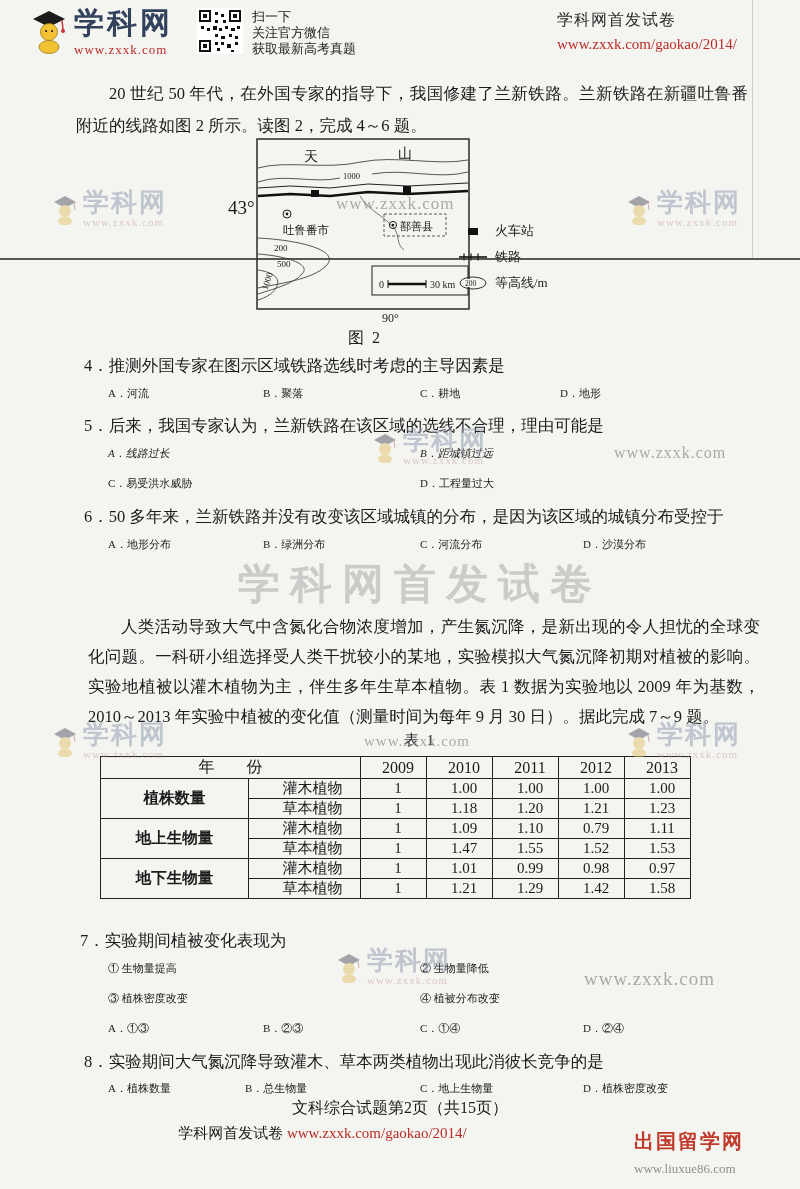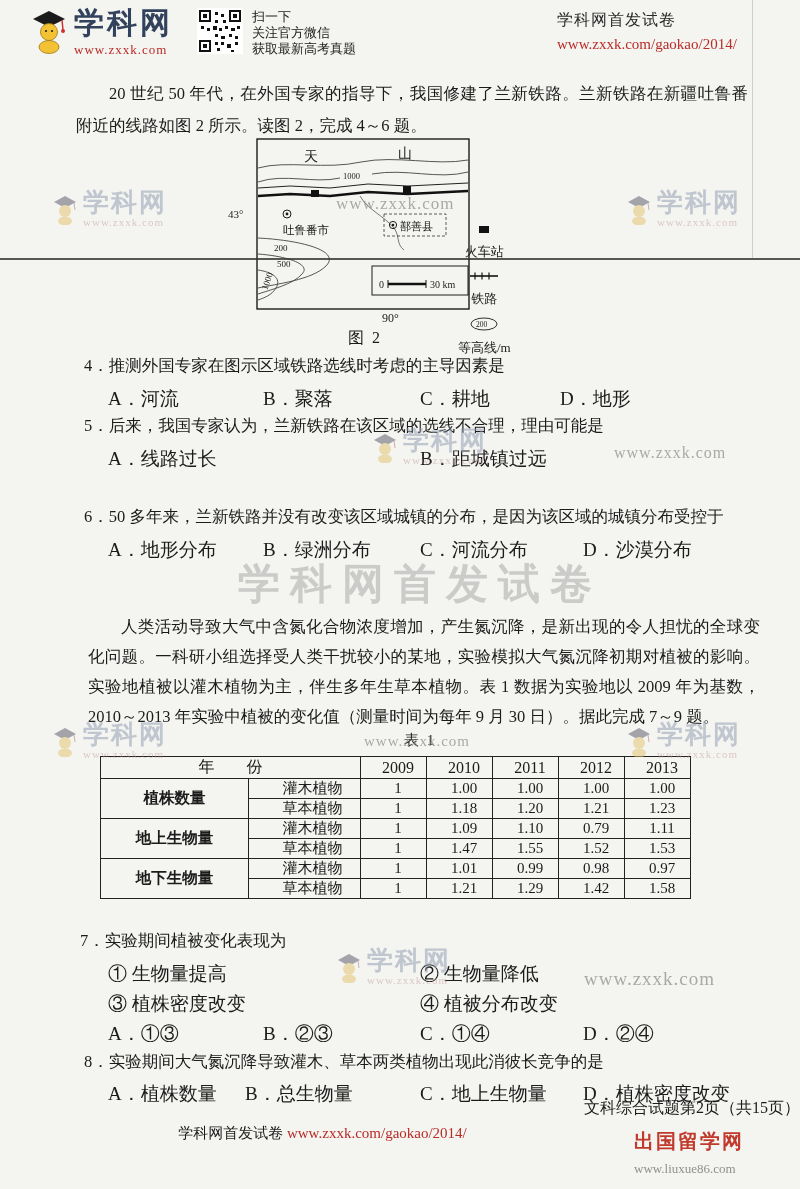--- a/index.html
+++ b/index.html
@@ -4,50 +4,50 @@
 <style>
   *{margin:0;padding:0;box-sizing:border-box;}
   html,body{background:#9a9a9a;}
   #page{position:relative;width:800px;height:1189px;margin:0 auto;background:#f4f4f1;
         overflow:hidden;font-family:"Liberation Serif","DejaVu Serif",serif;color:#1b1b1b;}
   svg text{font-family:"Liberation Serif","DejaVu Serif",serif;fill:#1b1b1b;}
 
   .txt{position:absolute;font-size:16.5px;white-space:nowrap;z-index:2;}
   .para{position:absolute;font-size:16.5px;line-height:30px;text-align:justify;text-indent:2em;z-index:2;}
   .row{position:absolute;left:0;width:800px;height:30px;z-index:2;}
-  .row span{position:absolute;font-size:19px;white-space:nowrap;}
+  .row span{position:absolute;font-size:11px;white-space:nowrap;}
 
   
   .header-logo{position:absolute;left:30px;top:6px;display:flex;gap:6px;align-items:flex-start;z-index:2;}
   .logo-name{font-size:30px;font-weight:bold;color:#33425c;letter-spacing:3px;line-height:34px;}
   .logo-url{font-size:13px;color:#b92b27;letter-spacing:1px;margin-top:2px;}
   .qr{position:absolute;left:197px;top:8px;z-index:2;}
   .qr-text{position:absolute;left:252px;top:9px;font-size:13px;line-height:16px;z-index:2;color:#222;}
   .hdr-right{position:absolute;left:557px;top:10px;z-index:2;}
   .hdr-right .t{font-size:16px;color:#2a2a2a;letter-spacing:1px;}
   .hdr-right .u{font-size:15px;color:#b92b27;margin-top:5px;}
 
   
   .map-wrap{position:absolute;left:256px;top:138px;z-index:2;}
-  .lat-label{position:absolute;left:228px;top:208px;font-size:11px;z-index:2;}
+  .lat-label{position:absolute;left:228px;top:197px;font-size:19px;z-index:2;}
   .legend{position:absolute;left:458px;top:222px;z-index:2;}
-  .legend-row{display:flex;align-items:center;gap:7px;margin-bottom:8px;font-size:13px;flex-direction:column;}
+  .legend-row{display:flex;align-items:center;gap:7px;margin-bottom:8px;font-size:13px;}
   .fig-caption{position:absolute;font-size:16px;z-index:2;letter-spacing:2px;}
 
   
   .tbl-wrap{position:absolute;left:100px;top:756px;z-index:2;}
   table{border-collapse:collapse;background:rgba(255,255,255,0.0);}
   th,td{border:1.2px solid #222;text-align:center;font-size:15px;height:18px;padding:0 3px;}
   th{font-weight:normal;font-size:16px;}
   td.group{font-weight:bold;width:148px;font-size:15.5px;}
   td.type{width:112px;padding-left:19px;}
   td.val,th.yr{width:66px;padding-left:12px;}
 
   
-  .footer-center{position:absolute;left:0;width:800px;text-align:right;z-index:2;font-size:16px;}
+  .footer-center{position:absolute;left:0;width:800px;text-align:center;z-index:2;font-size:16px;}
   .footer-src{position:absolute;left:0;width:645px;text-align:center;z-index:2;font-size:15px;}
   .footer-src .red{color:#b92b27;}
   .liuxue{position:absolute;left:634px;top:1128px;z-index:2;}
   .liuxue .nm{font-size:20px;font-weight:bold;color:#c0392b;letter-spacing:2px;}
   .liuxue .u{font-size:13px;color:#8f8f8f;margin-top:6px;}
 
   
   .wm-logo{position:absolute;display:flex;align-items:center;gap:5px;opacity:.5;z-index:3;}
   .wm-brand{font-size:26px;font-weight:bold;color:#8e9aae;letter-spacing:2px;line-height:26px;}
   .wm-url{font-size:11px;color:#c09a9a;letter-spacing:1px;}
@@ -208,23 +208,27 @@
 
   <div class="txt" style="left:84px;top:355px;">4．推测外国专家在图示区域铁路选线时考虑的主导因素是</div>
   <div class="row" style="top:386px;">
     <span style="left:108px;">A．河流</span>
     <span style="left:263px;">B．聚落</span>
     <span style="left:420px;">C．耕地</span>
     <span style="left:560px;">D．地形</span>
   </div>
 
   <div class="txt" style="left:84px;top:415px;">5．后来，我国专家认为，兰新铁路在该区域的选线不合理，理由可能是</div>
-  <div class="row" style="top:446px;">
+  <div class="row" style="top:446px;font-style:italic;">
     <span style="left:108px;">A．线路过长</span>
     <span style="left:420px;">B．距城镇过远</span>
+  </div>
+  <div class="row" style="top:476px;">
+    <span style="left:108px;">C．易受洪水威胁</span>
+    <span style="left:420px;">D．工程量过大</span>
   </div>
 
   <div class="txt" style="left:84px;top:506px;">6．50 多年来，兰新铁路并没有改变该区域城镇的分布，是因为该区域的城镇分布受控于</div>
   <div class="row" style="top:537px;">
     <span style="left:108px;">A．地形分布</span>
     <span style="left:263px;">B．绿洲分布</span>
     <span style="left:420px;">C．河流分布</span>
     <span style="left:583px;">D．沙漠分布</span>
   </div>
 

